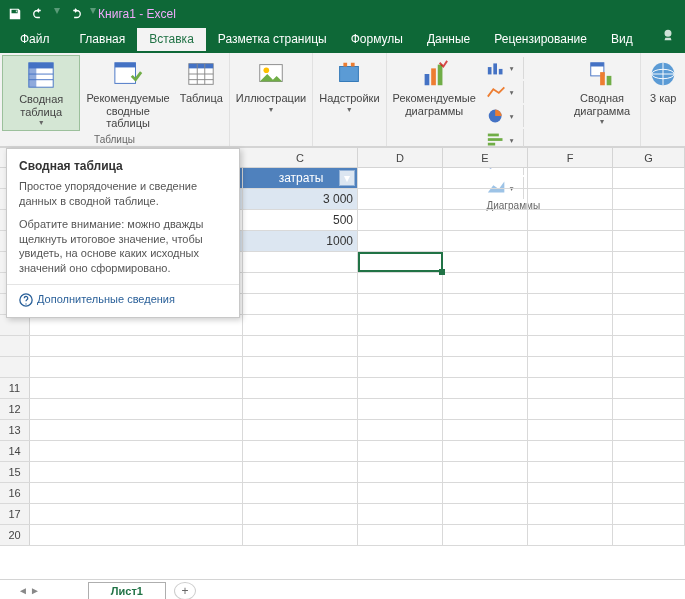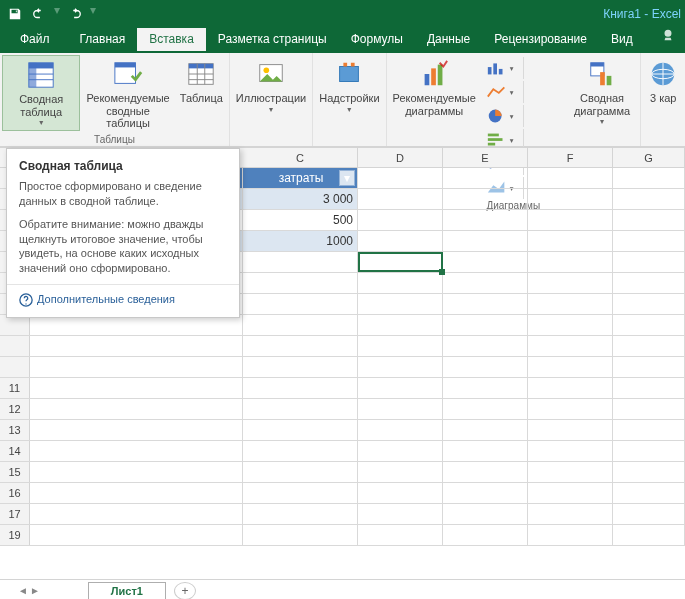--- a/index.html
+++ b/index.html
@@ -4,21 +4,21 @@
 <style>
 * { margin: 0; padding: 0; box-sizing: border-box; font-family: 'Segoe UI', Tahoma, sans-serif; }
 body { width: 685px; height: 599px; background: #fff; overflow: hidden; font-size: 12px; }
 
 
 .titlebar { height: 28px; background: #0e6837; display: flex; align-items: center; padding: 0 4px; }
 .qat { display: flex; gap: 2px; }
 .qat-btn { width: 22px; height: 22px; display: flex; align-items: center; justify-content: center; color: #fff; cursor: pointer; }
 .qat-btn svg { width: 14px; height: 14px; }
 .qat-sep { color: #5a9b78; margin: 0 2px; }
-.title-center { flex: 1; text-align: right; color: #7dd3fc; font-size: 12px; }
+.title-center { flex: 1; text-align: left; color: #f0abfc; font-size: 12px; }
 
 
 .tabs { height: 25px; background: #0e6837; display: flex; align-items: flex-start; padding-left: 8px; }
 .tab { color: #fff; padding: 4px 12px 5px; cursor: pointer; font-size: 12px; }
 .tab.active { background: #f3f3f3; color: #217346; }
 .tab.file { background: #0e6837; color: #fff; margin-right: 6px; }
 .tab-help { margin-left: auto; margin-right: 6px; color: #fff; width: 22px; text-align: center; }
 
 
 .ribbon { height: 94px; background: #f3f3f3; border-bottom: 1px solid #d4d4d4; display: flex; }
@@ -447,33 +447,33 @@
     <div class="row">
         <div class="rowhdr">17</div>
         <div class="cell" style="width:213px"></div>
         <div class="cell colC"></div>
         <div class="cell colD"></div>
         <div class="cell colE"></div>
         <div class="cell colF"></div>
         <div class="cell colG"></div>
       </div>
     <div class="row">
-        <div class="rowhdr">19</div>
+        <div class="rowhdr">20</div>
         <div class="cell" style="width:213px"></div>
         <div class="cell colC"></div>
         <div class="cell colD"></div>
         <div class="cell colE"></div>
         <div class="cell colF"></div>
         <div class="cell colG"></div>
       </div>
   </div>
 
   <div class="tip">
     <h4>Сводная таблица</h4>
-    <p>Простое сформировано и сведение данных в сводной таблице.</p>
+    <p>Простое упорядочение и сведение данных в сводной таблице.</p>
     <p>Обратите внимание: можно дважды щелкнуть итоговое значение, чтобы увидеть, на основе каких исходных значений оно сформировано.</p>
     <div class="more">
       <svg viewBox="0 0 16 16">
           <circle cx="8" cy="8" r="7" fill="none" stroke="#2a6099" stroke-width="1.5"></circle>
           <path d="M6 6a2 2 0 113 1.7c-.6.4-1 .8-1 1.8M8 12v1" stroke="#2a6099" stroke-width="1.5" fill="none"></path>
         </svg>
       <span>Дополнительные сведения</span>
     </div>
   </div>
 </div>

